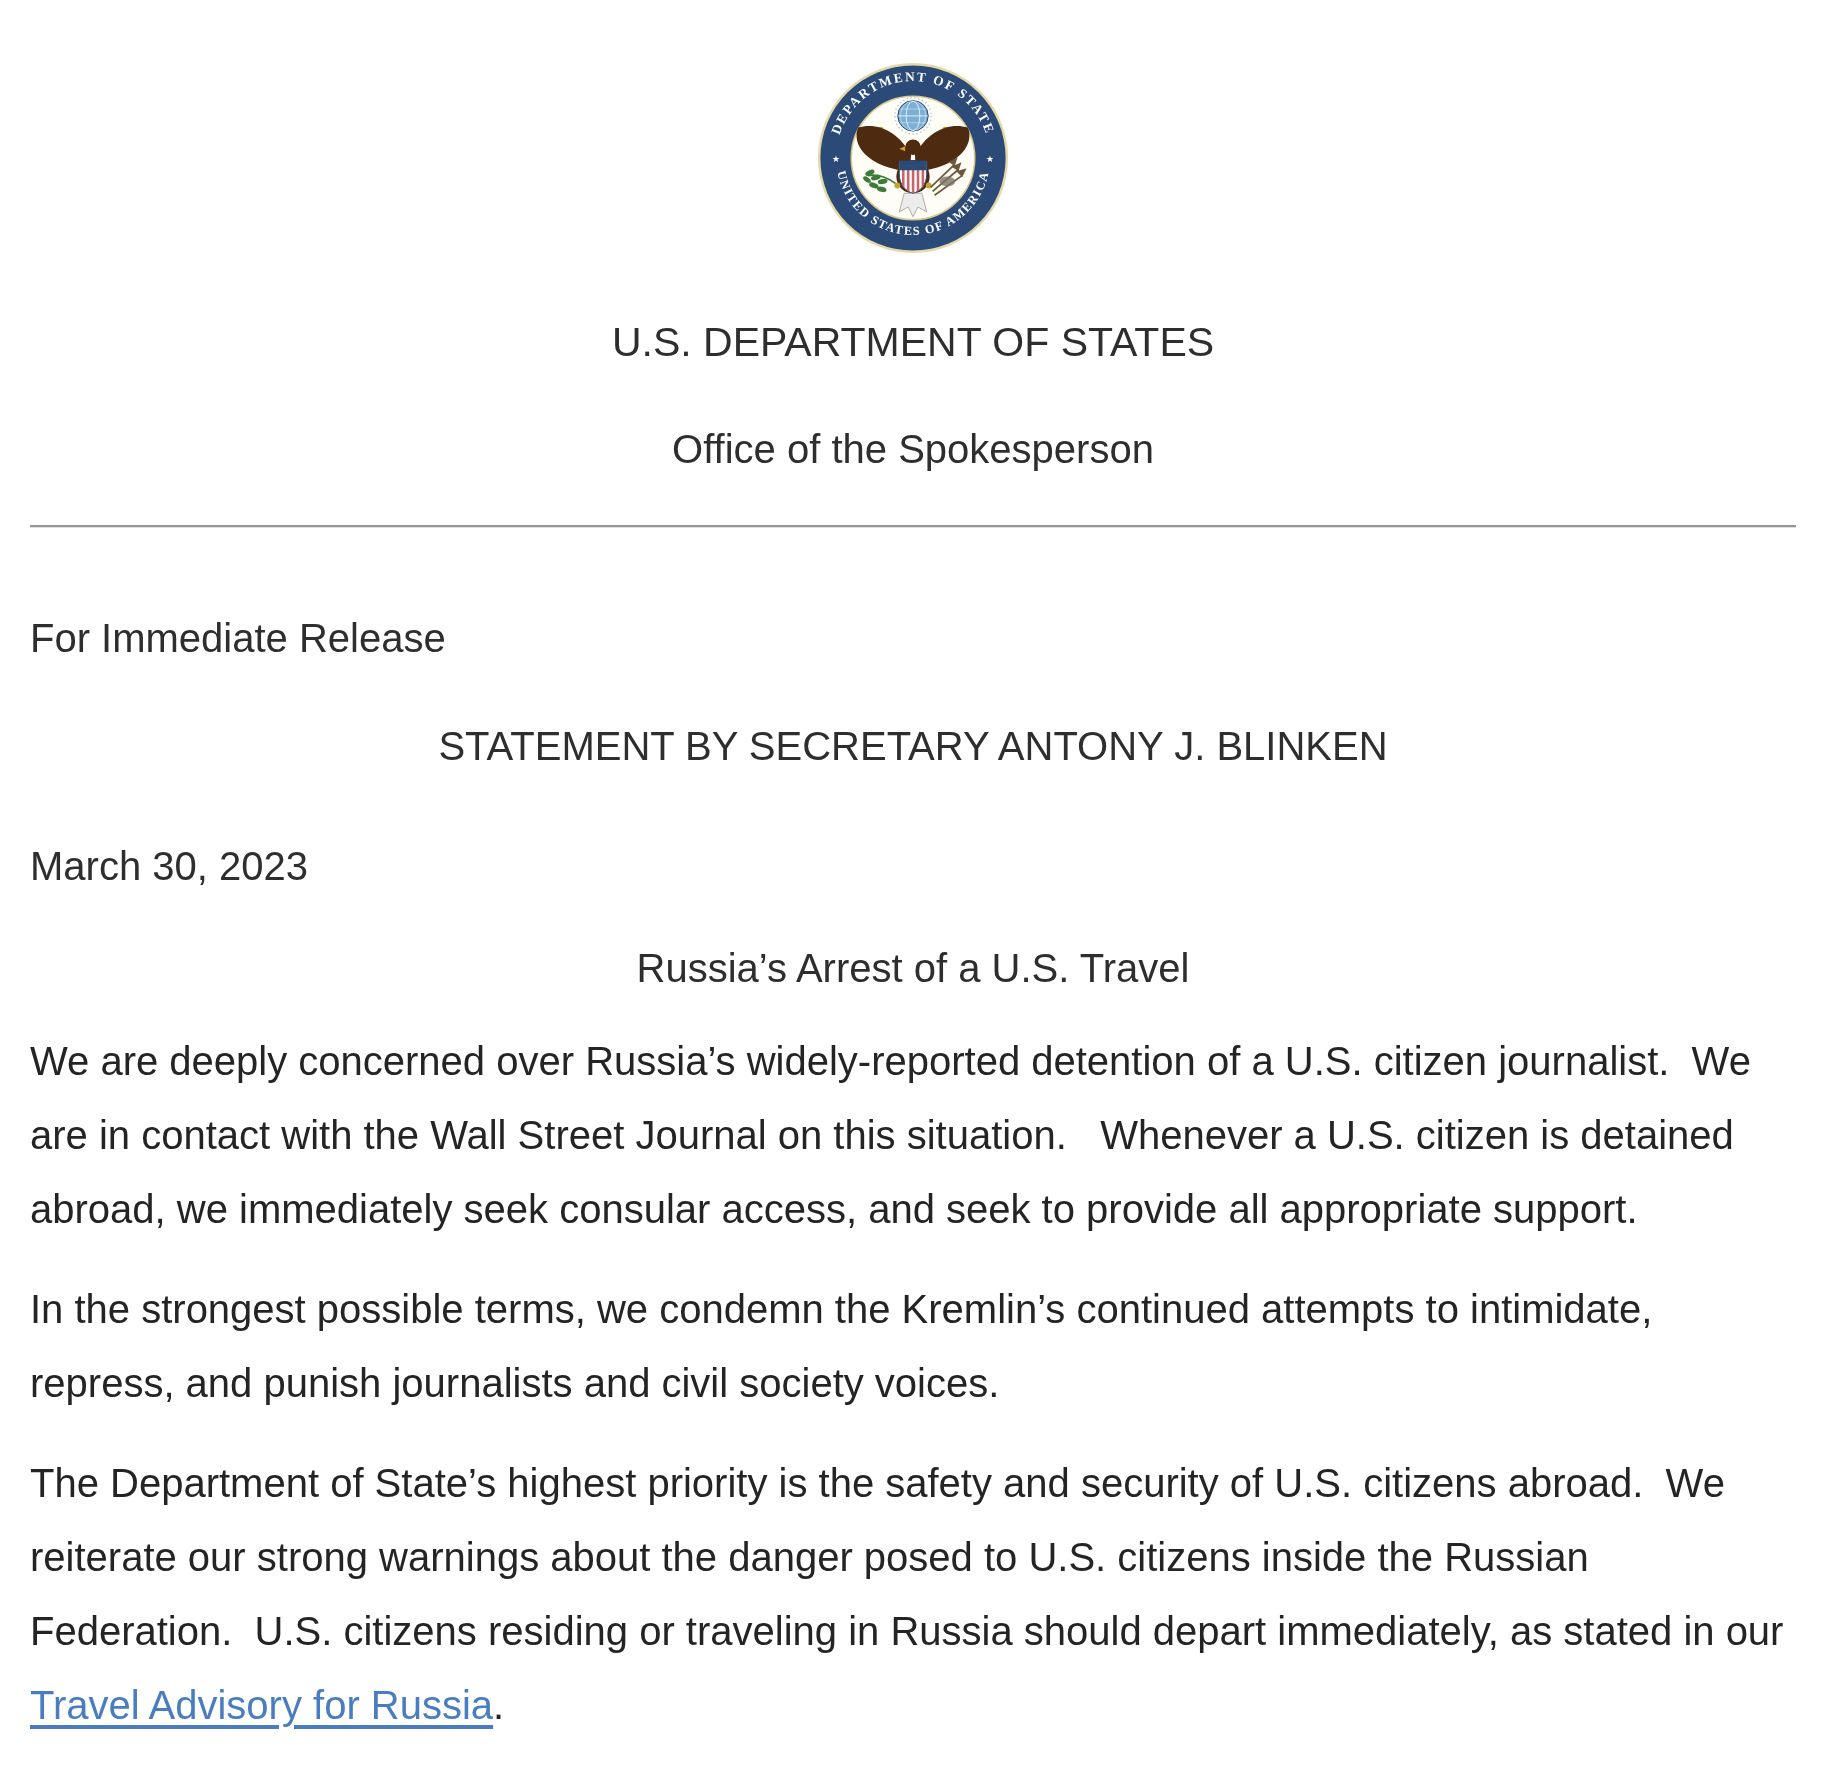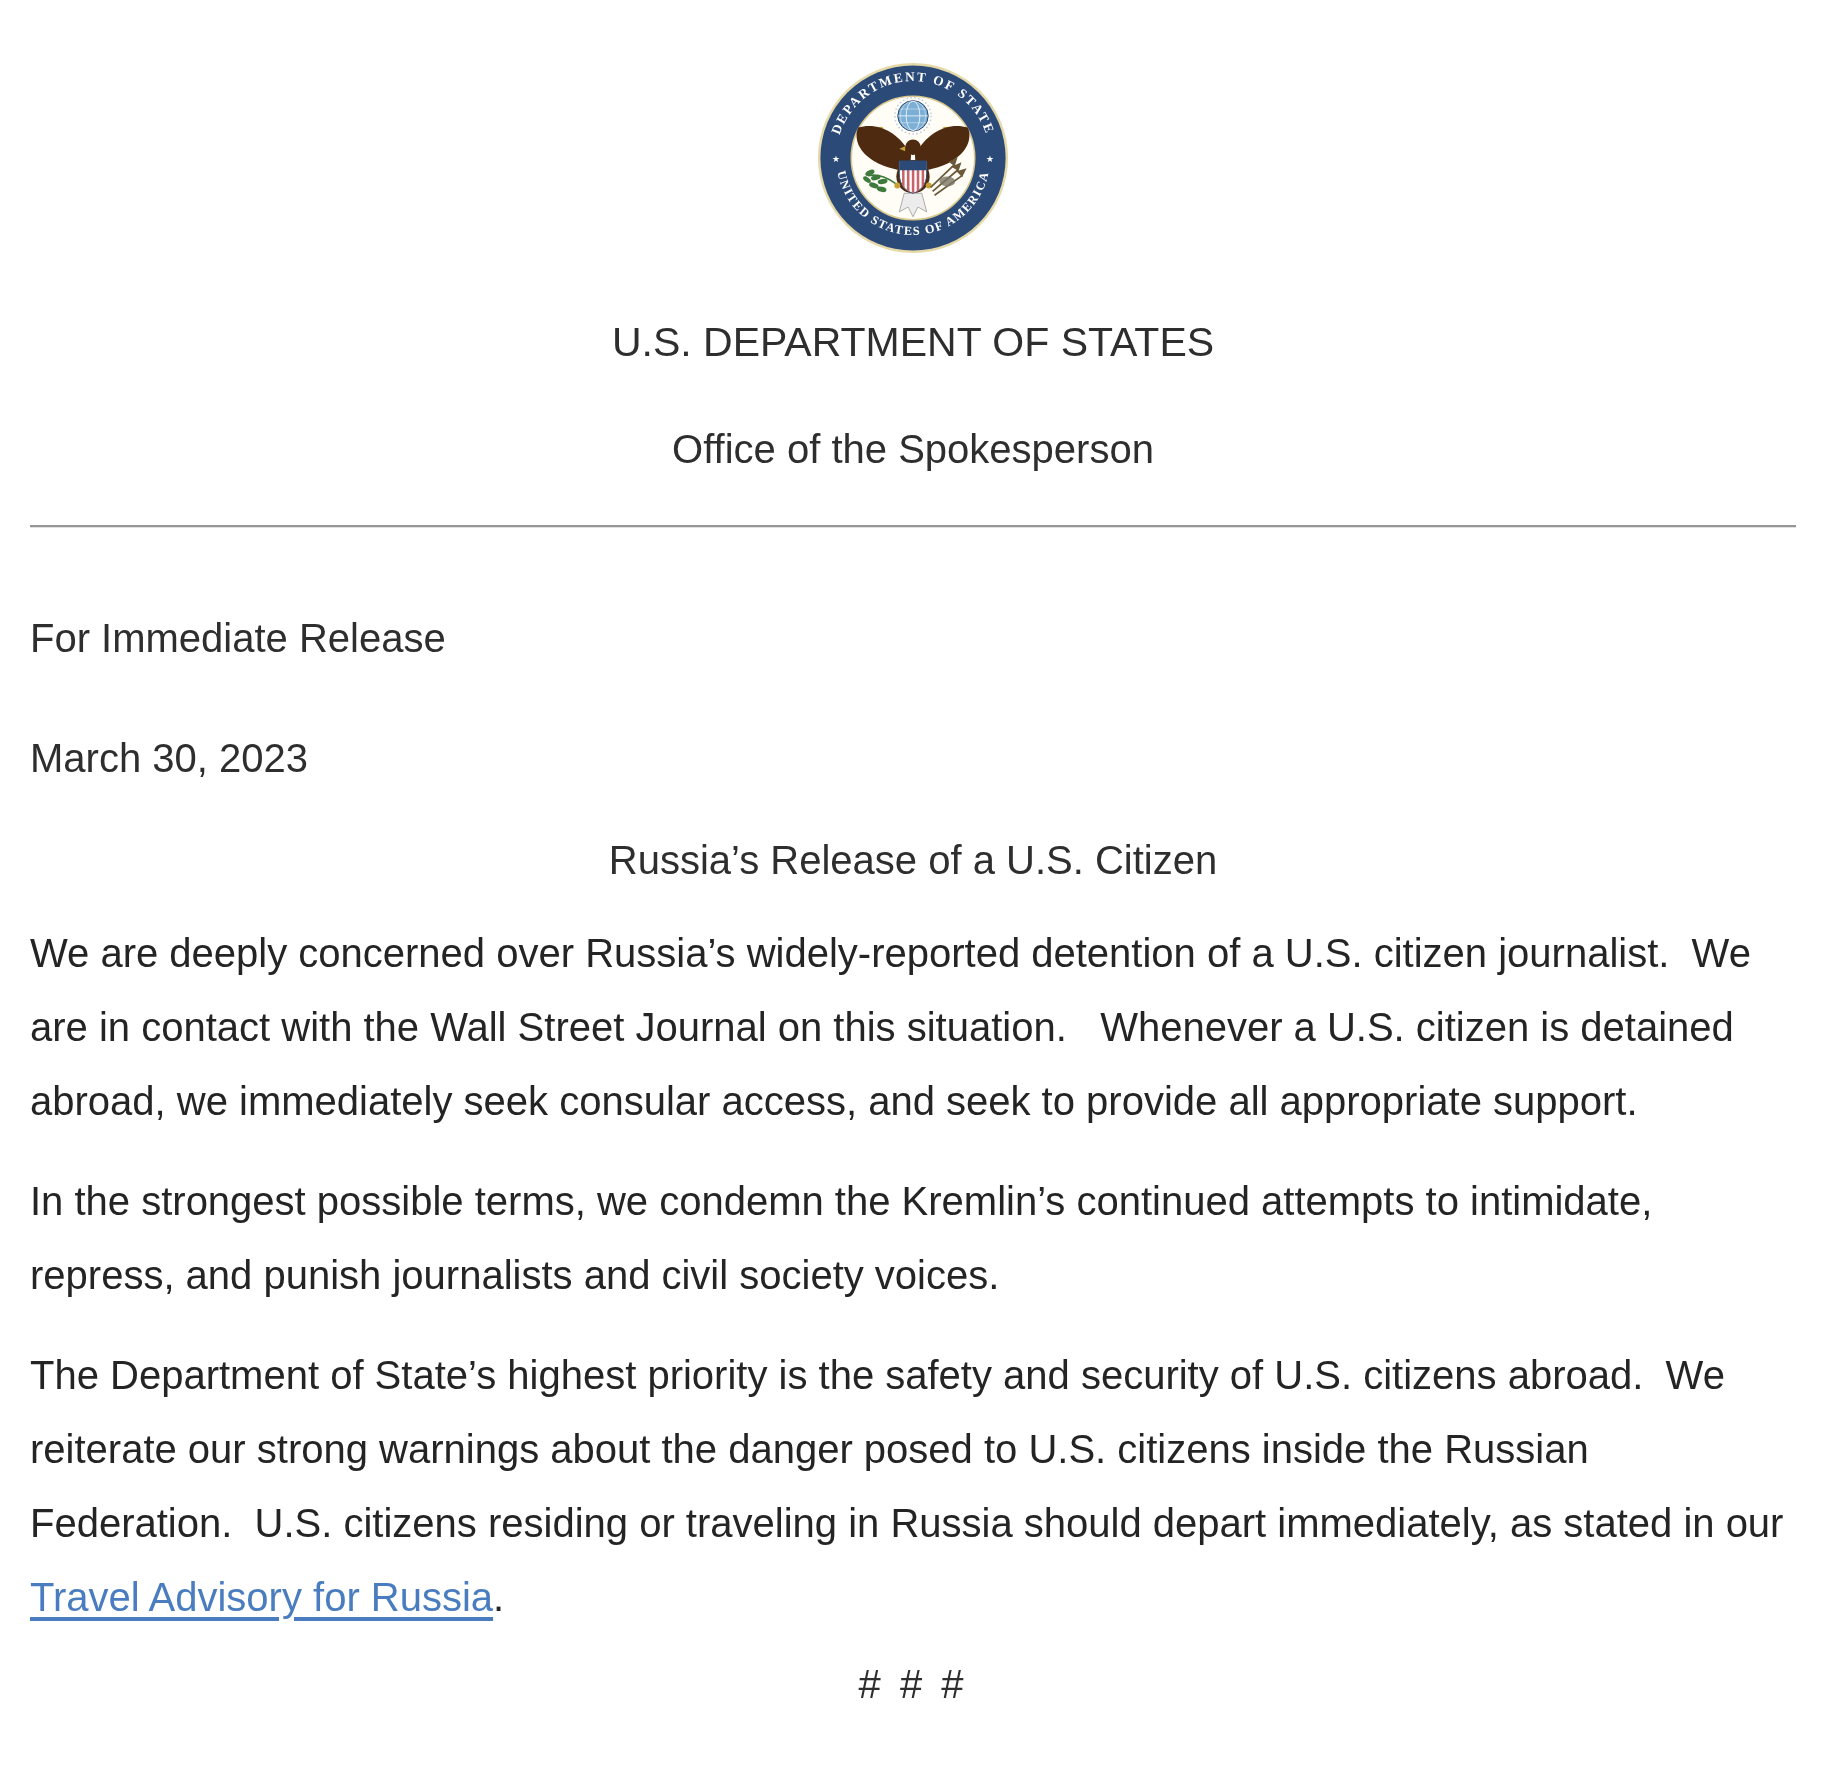--- a/index.html
+++ b/index.html
@@ -140,24 +140,25 @@
   </div>
 
   <div class="line center org-name">U.S. DEPARTMENT OF STATES</div>
 
   <div class="line center office">Office of the Spokesperson</div>
 
   <div class="rule"></div>
 
   <div class="line left release-label">For Immediate Release</div>
 
+  <div class="line center statement-title">STATEMENT BY SECRETARY ANTONY J. BLINKEN</div>
 
   <div class="line left release-date">March 30, 2023</div>
 
-  <div class="line center statement-subject">Russia’s Release of a U.S. Citizen</div>
+  <div class="line center statement-subject">Russia’s Arrest of a U.S. Travel</div>
 
   <p class="para first">We are deeply concerned over Russia’s widely-reported detention of a U.S. citizen journalist.  We are in contact with the Wall Street Journal on this situation.   Whenever a U.S. citizen is detained abroad, we immediately seek consular access, and seek to provide all appropriate support.</p>
 
   <p class="para">In the strongest possible terms, we condemn the Kremlin’s continued attempts to intimidate, repress, and punish journalists and civil society voices.</p>
 
   <p class="para"><span>The Department of State’s highest priority is the safety and security of U.S. citizens abroad.  We reiterate our strong warnings about the danger posed to U.S. citizens inside the Russian Federation.  U.S. citizens residing or traveling in Russia should depart immediately, as stated in our </span><a class="advisory-link" href="#">Travel Advisory for Russia</a><span>.</span></p>
 
   <div class="line center end-mark"># # #</div>
 
 </div>

